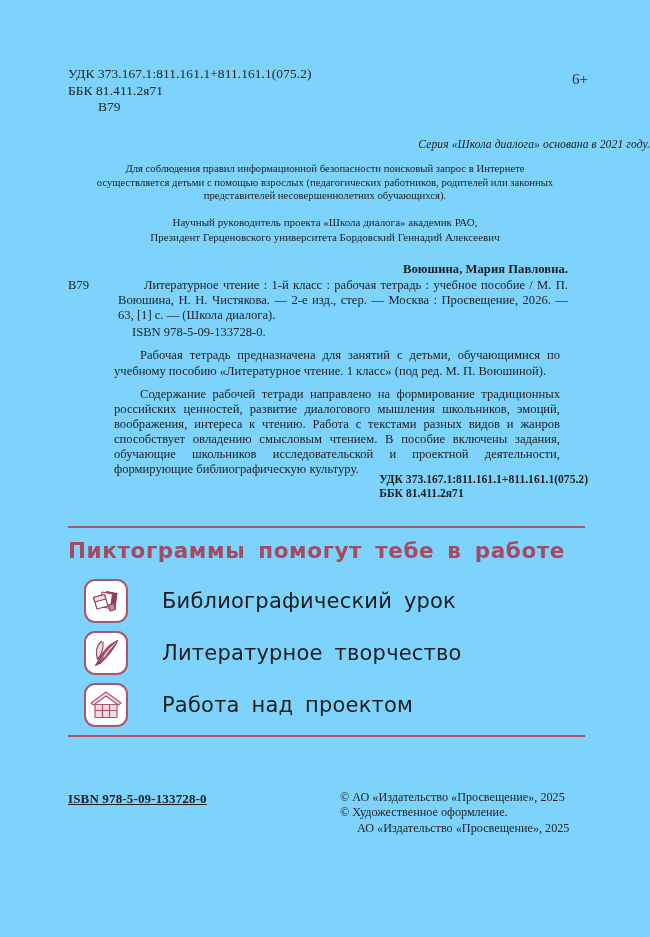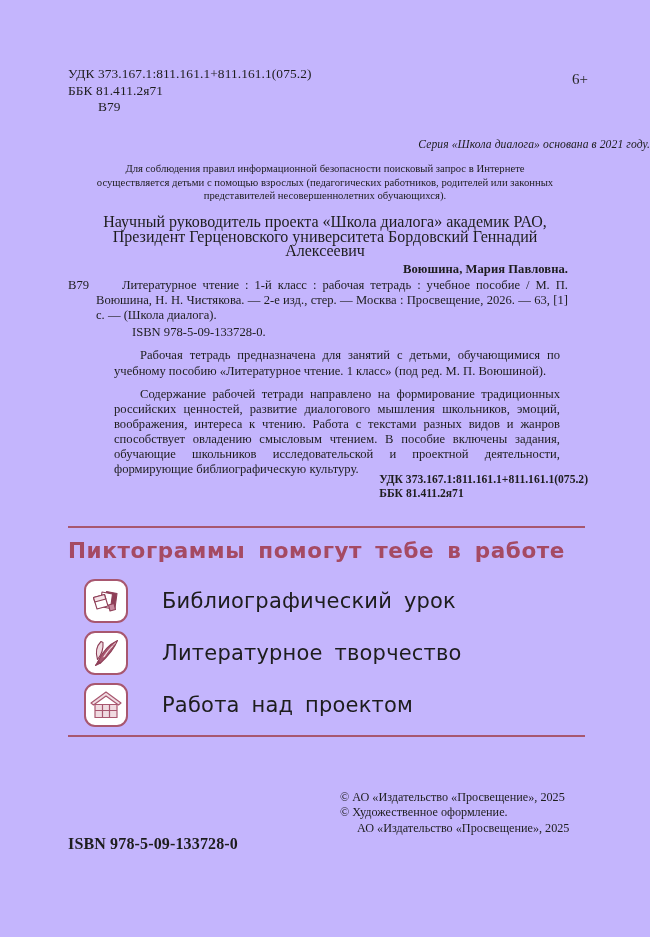--- a/index.html
+++ b/index.html
@@ -5,21 +5,21 @@
 <style>
   html, body {
     margin: 0;
     padding: 0;
     background: #ffffff;
   }
   .page {
     position: relative;
     width: 650px;
     height: 937px;
-    background: #c4b5fd;
+    background: #7dd3fc;
     margin: 0 auto;
     overflow: hidden;
     font-family: "Liberation Serif", "DejaVu Serif", serif;
     color: #1d1d1d;
   }
 
   
   .udk-block {
     position: absolute;
     left: 68px;
@@ -65,21 +65,21 @@
     line-height: 13.6px;
   }
 
   
   .director-note {
     position: absolute;
     left: 78px;
     width: 494px;
     top: 215px;
     text-align: center;
-    font-size: 16px;
+    font-size: 11px;
     line-height: 14.6px;
   }
 
   
   .bib {
     position: absolute;
     left: 68px;
     top: 262px;
     width: 500px;
     font-size: 12.6px;
@@ -95,21 +95,21 @@
     position: relative;
     margin-top: 1px;
   }
   .bib-code {
     position: absolute;
     left: 0;
     top: 0;
     font-size: 12.6px;
   }
   .bib-text {
-    margin-left: 28px;
+    margin-left: 50px;
     text-align: justify;
     text-align-last: left;
   }
   .bib-text .p1 { text-indent: 26px; }
   .bib-isbn {
     margin-left: 38px;
     text-indent: 26px;
     margin-top: 2px;
   }
   .bib-annot {
@@ -193,24 +193,25 @@
     color: #1d1d1d;
     letter-spacing: 0.2px;
     word-spacing: 5px;
     white-space: nowrap;
   }
 
   
   .footer-isbn {
     position: absolute;
     left: 68px;
-    top: 835px;
+    top: 791px;
     font-weight: bold;
-    font-size: 16px;
+    font-size: 13px;
     letter-spacing: 0.15px;
+    text-decoration: underline;
   }
   .footer-rights {
     position: absolute;
     left: 340px;
     top: 790px;
     font-size: 12.2px;
     line-height: 15.4px;
   }
   .footer-rights .fr {
     display: block;

